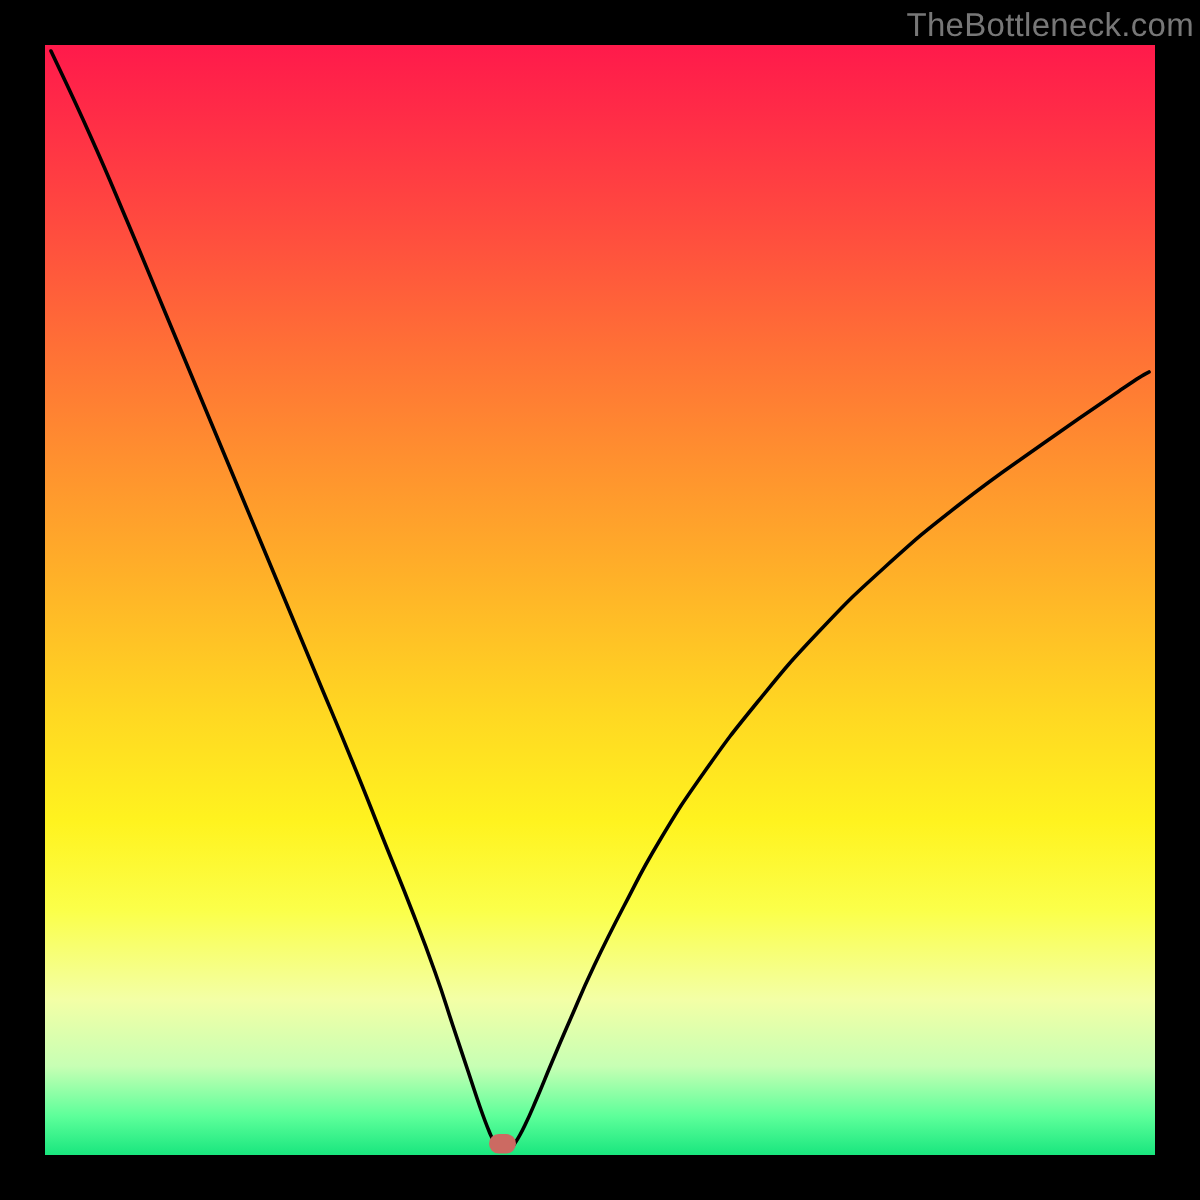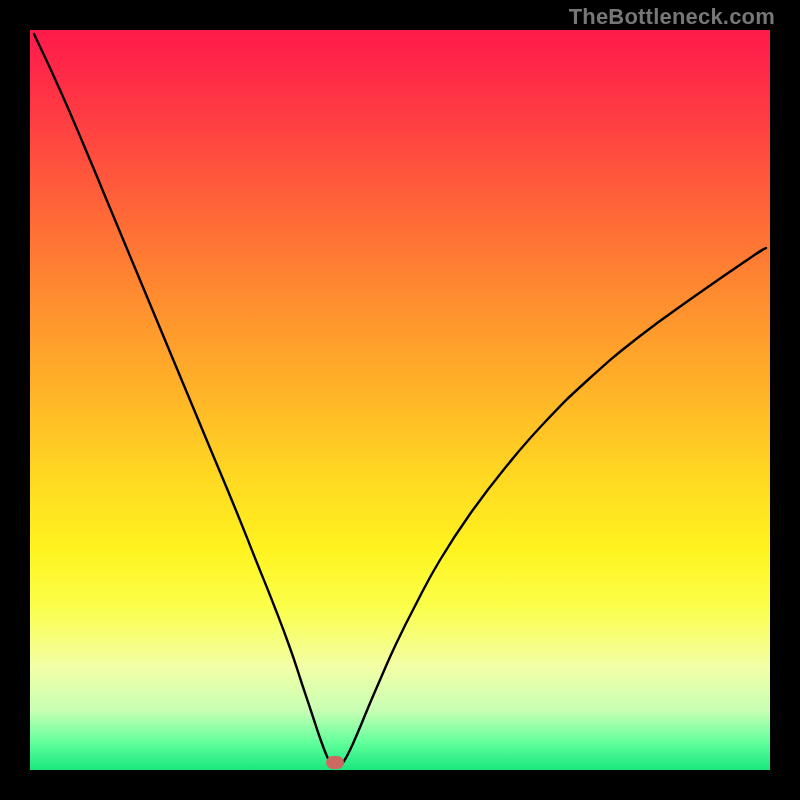--- a/index.html
+++ b/index.html
@@ -30,23 +30,23 @@
       #fbff4a 78%,
       #f3ffa6 86%,
       #c7ffb4 92%,
       #5dff9a 96.5%,
       #19e67e 100%
     );
   }
   .watermark {
     position: absolute;
     top: 4px;
-    right: 25px;
+    right: 4px;
     font-size: 22px;
-    font-weight: 700;
+    font-weight: 400;
     color: #777;
     letter-spacing: 0.2px;
   }
   svg.curve {
     position: absolute;
     left: 0;
     top: 0;
     width: 740px;
     height: 740px;
   }

